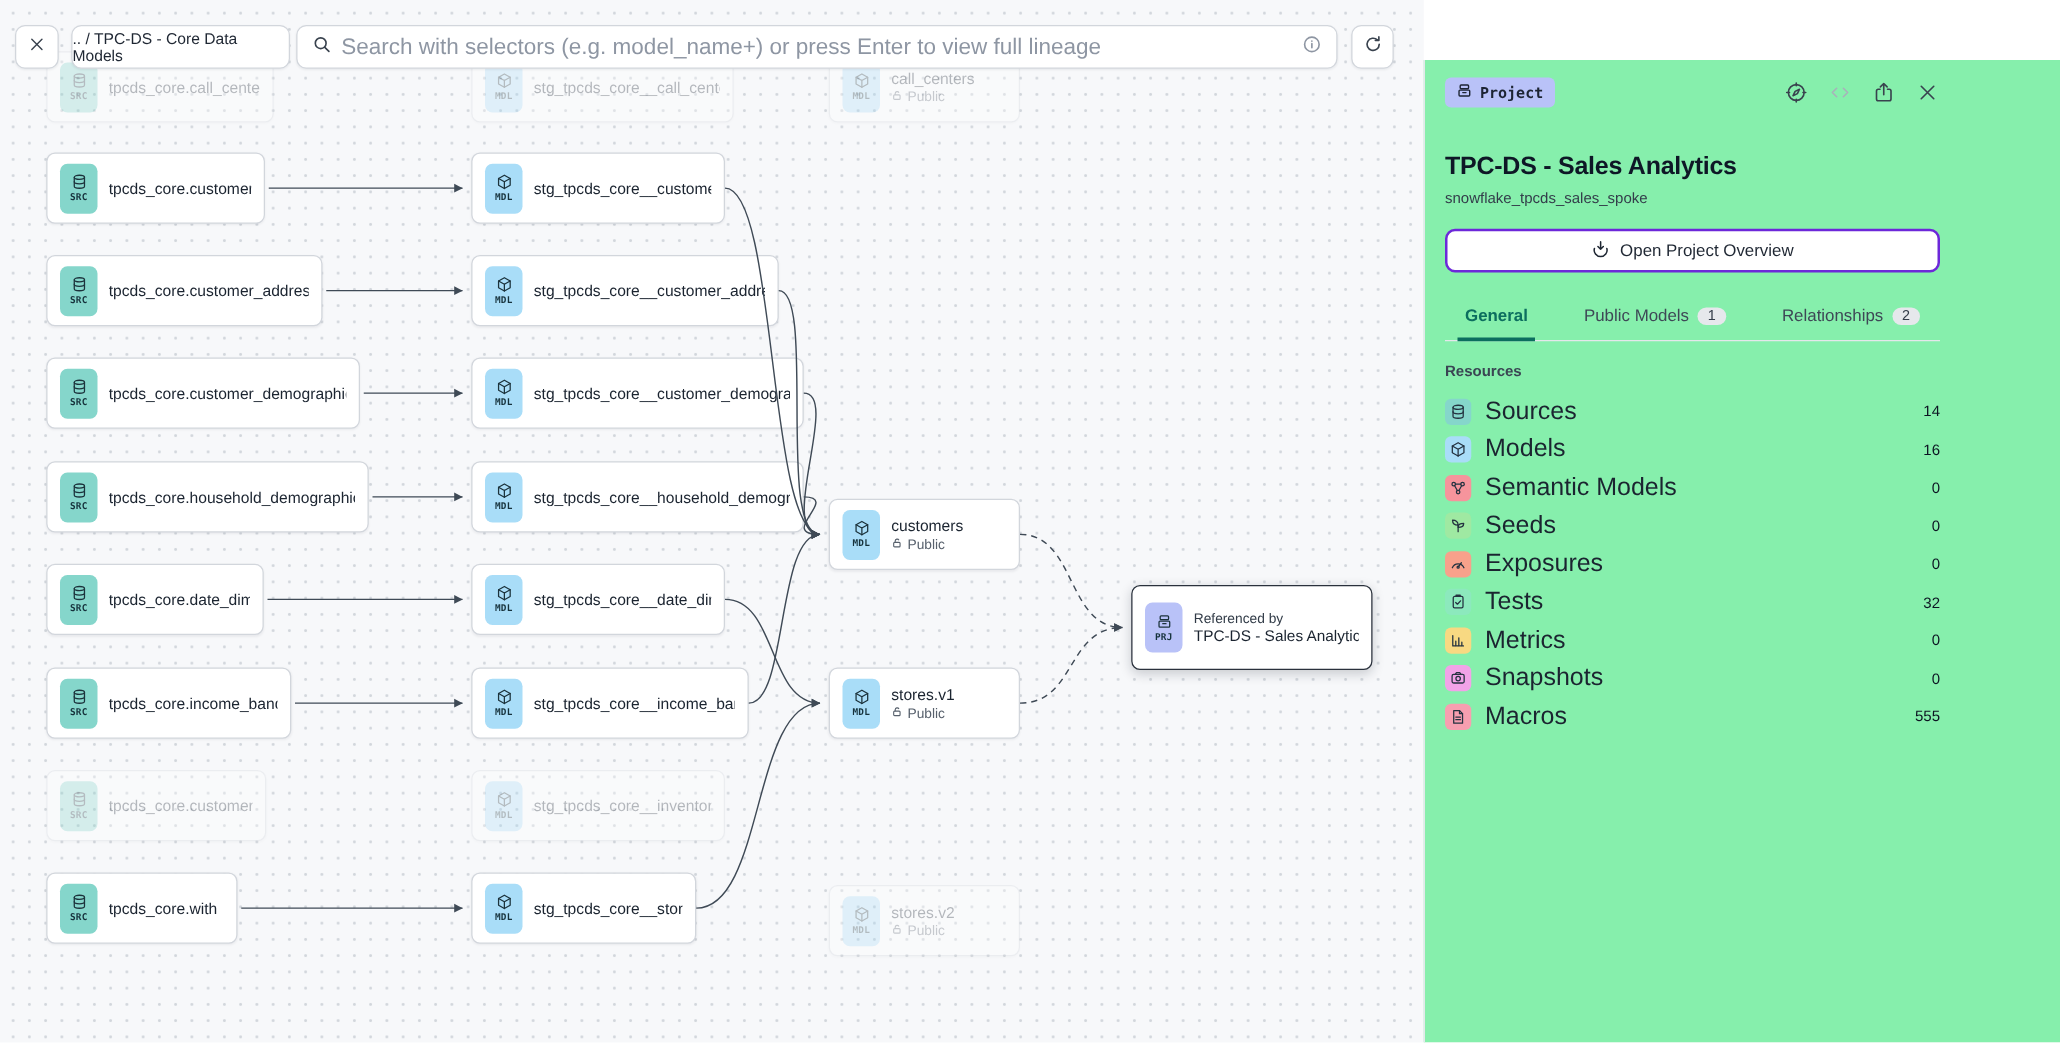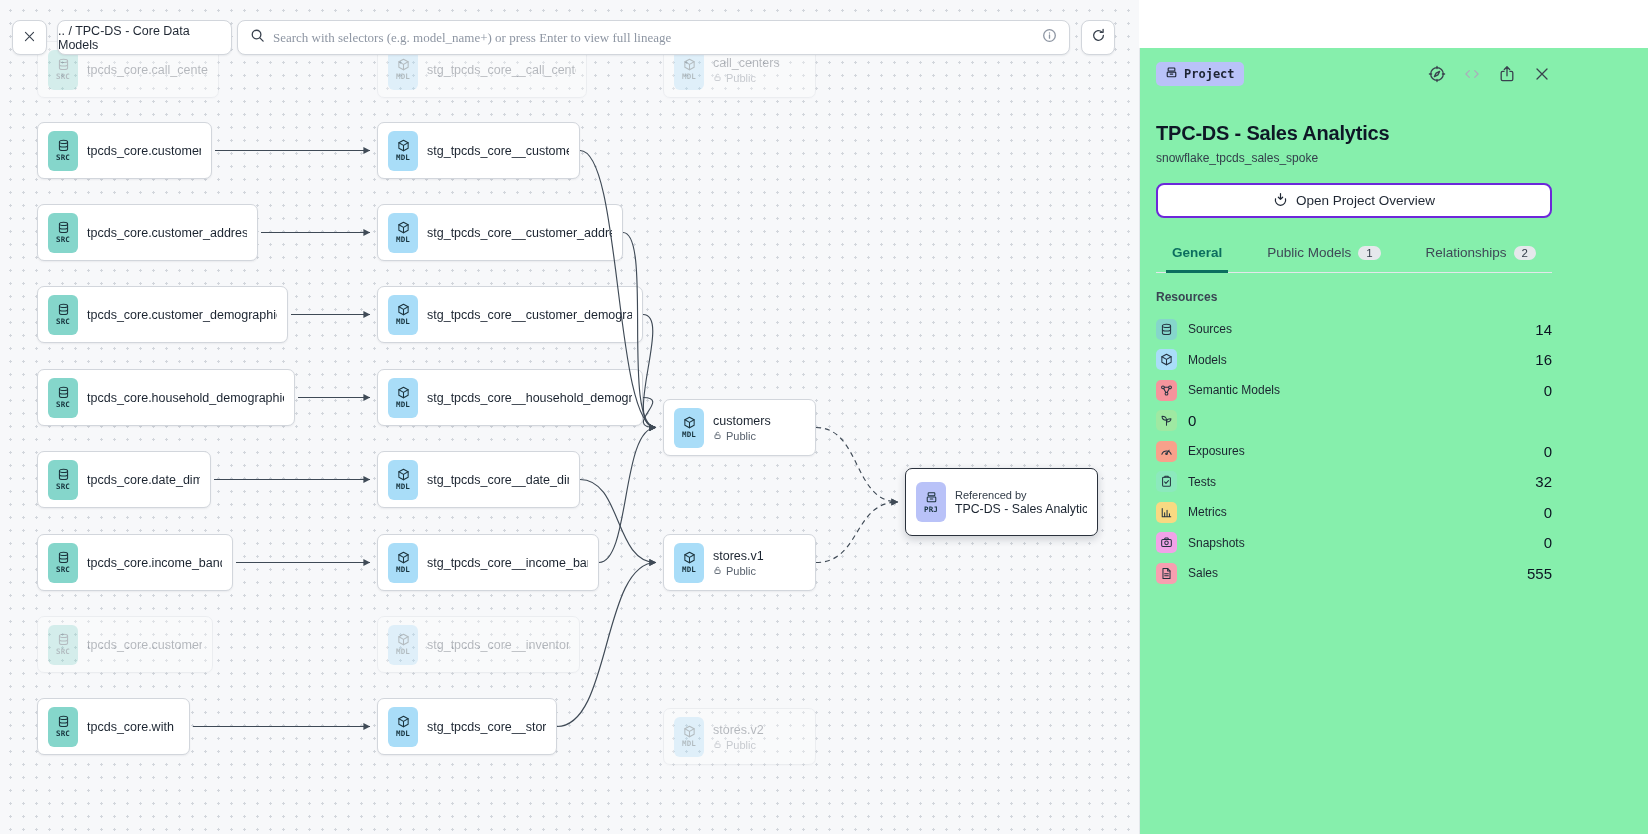--- a/index.html
+++ b/index.html
@@ -36,21 +36,21 @@
   .gnode.prj .glabel { font-size:12.3px; }
 
   
   .btnfloat { position:absolute; z-index:10; background:#fff; border:1px solid #d2d6dc; border-radius:8px;
     box-shadow:0 1px 2px rgba(16,24,40,.07); display:flex; align-items:center; justify-content:center; cursor:pointer; }
   .btnfloat svg { stroke:#39424e; fill:none; stroke-width:1.4; stroke-linecap:round; stroke-linejoin:round; }
   #btn-close-canvas { left:12px; top:20px; width:35px; height:35px; }
   #breadcrumb { left:57px; top:20px; width:175px; height:35px; font-size:12.5px; color:#1f2733; }
   #searchwrap { left:237px; top:20px; width:833px; height:35px; cursor:text; justify-content:flex-start; padding:0 12px; gap:8px; }
   #searchwrap svg { flex:none; }
-  #search-input { flex:1; border:none; outline:none; font-size:13px; color:#1f2733; background:transparent; font-family:Liberation Serif, serif; }
+  #search-input { flex:1; border:none; outline:none; font-size:18px; color:#1f2733; background:transparent; font-family:Liberation Sans, sans-serif; }
   #search-input::placeholder { color:#8e96a3; }
   #btn-refresh { left:1081px; top:20px; width:34px; height:35px; }
 
   
   #panel { position:absolute; left:1139px; top:0; width:509px; height:834px; background:#86efac;
     border-left:1px solid #e4e7eb; z-index:20;margin-top:48px; }
   .pcontent { position:absolute; left:16px; width:396px; }
   #panel-header { top:14px; display:flex; align-items:center; justify-content:space-between; }
   #project-badge { display:inline-flex; align-items:center; gap:6px; background:#b9c2f8; border-radius:5px;
     padding:4px 9px; font:700 12px "DejaVu Sans Mono",monospace; color:#1d2433; }
@@ -70,22 +70,22 @@
   .tab { display:flex; align-items:center; gap:7px; padding:7px 6px 10px; font-size:13.5px; color:#3e4856;
     border-bottom:3px solid transparent; margin-bottom:-1px; cursor:pointer;justify-content:flex-end; }
   .tab.active { color:#0c6e5f; font-weight:700; border-bottom-color:#0c6e5f; }
   .pill { background:#e6e8ec; color:#333c49; border-radius:10px; font-size:11.5px; padding:1px 8px; font-weight:400; }
 
   #resources-heading { top:242px; font-size:12px; font-weight:700; color:#3a4553; }
   #resource-list { top:266px; }
   .rrow { height:30.5px; display:flex; align-items:center; gap:11px; cursor:pointer; }
   .ricon { width:21px; height:21px; border-radius:5px; display:flex; align-items:center; justify-content:center; flex:none; }
   .ricon svg { width:13px; height:13px; stroke:#243240; fill:none; stroke-width:1.1; stroke-linecap:round; stroke-linejoin:round; }
-  .rlabel { font-size:12px; color:#1b2430; flex:1; }
-  .rcount { font-size:15px; color:#0c1422; }
+  .rlabel { font-size:20px; color:#1b2430; flex:1; }
+  .rcount { font-size:12px; color:#0c1422; }
 </style>
 </head>
 <body>
 
 <div id="app">
 
   <div id="canvas">
     <div id="nodes">
         <div class="gnode src faded" style="left: 37px; top: 41px; width: 182px; height: 57px;">
           <div class="gicon">
@@ -552,20 +552,21 @@
           <span class="rcount">0</span>
         </div>
         <div class="rrow">
           <span class="ricon" style="background: rgb(159, 233, 162);">
             <svg viewBox="0 0 14 14">
               <path d="M7 12.2V6.6"></path>
               <path d="M7 6.6C7 3.9 5.2 2.3 2.2 2.3c0 3 1.8 4.3 4.8 4.3Z"></path>
               <path d="M7 8.3c0-2 1.4-3.2 4.8-3.2 0 2.4-1.4 3.4-4.8 3.4Z"></path>
             </svg>
           </span>
+          <span class="rlabel">Seeds</span>
           <span class="rcount">0</span>
         </div>
         <div class="rrow">
           <span class="ricon" style="background: rgb(248, 161, 139);">
             <svg viewBox="0 0 14 14">
               <path d="M2 9.9a5.4 5.4 0 0 1 10 0"></path>
               <path d="M7.3 8.9 9.8 5.6"></path>
               <circle cx="7" cy="9.4" r=".9"></circle>
             </svg>
           </span>
@@ -605,19 +606,19 @@
           <span class="rcount">0</span>
         </div>
         <div class="rrow">
           <span class="ricon" style="background: rgb(247, 159, 176);">
             <svg viewBox="0 0 14 14">
               <path d="M3.2 1.6h5l2.6 2.6v8.2H3.2Z"></path>
               <path d="M8.2 1.6v2.6h2.6"></path>
               <path d="M5 7.2h4M5 9.4h4"></path>
             </svg>
           </span>
-          <span class="rlabel">Sales</span>
+          <span class="rlabel">Macros</span>
           <span class="rcount">555</span>
         </div>
       </div>
   </div>
 
 </div>
 
 </body></html>

